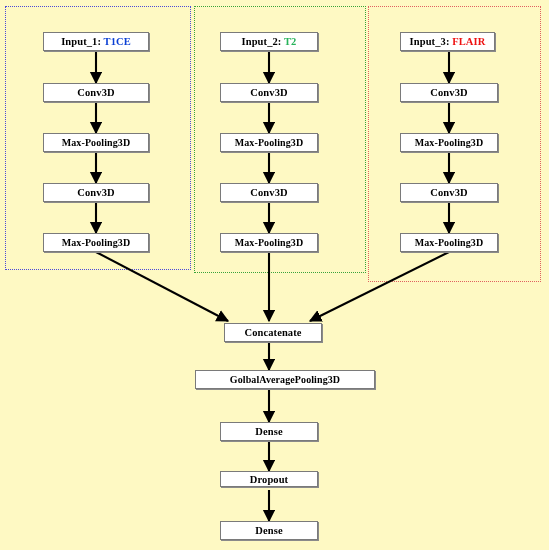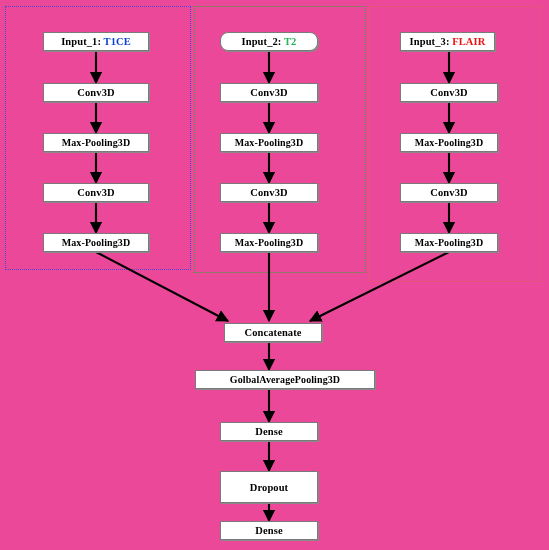--- a/index.html
+++ b/index.html
@@ -1,18 +1,18 @@
 <!DOCTYPE html>
 <html><head>
 <meta charset="utf-8">
 <style>
   html,body{margin:0;padding:0;background:#fff;}
   #stage{
     position:relative;width:549px;height:550px;
-    background:#ec4899;overflow:hidden;
+    background:#fef9c3;overflow:hidden;
     font-family:"Liberation Serif", serif;
   }
   .branch-region{position:absolute;box-sizing:border-box;}
   .node{
     position:absolute;box-sizing:border-box;
     background:#ffffff;border:1px solid #7a7a7a;
     box-shadow:1px 1px 0 0 #8a8a8a;
     display:flex;align-items:center;justify-content:center;
     font-weight:bold;color:#000;white-space:nowrap;
     letter-spacing:.1px;
@@ -68,21 +68,21 @@
       </div>
       <div class="node" style="left: 43px; top: 133px; width: 106px; height: 19px; font-size: 10px;">
         <span class="node-label">Max-Pooling3D</span>
       </div>
       <div class="node" style="left: 43px; top: 183px; width: 106px; height: 19px; font-size: 10.5px;">
         <span class="node-label">Conv3D</span>
       </div>
       <div class="node" style="left: 43px; top: 233px; width: 106px; height: 19px; font-size: 10px;">
         <span class="node-label">Max-Pooling3D</span>
       </div>
-      <div class="node" style="left: 220px; top: 32px; width: 98px; height: 19px; font-size: 10.5px; border-radius: 8px;">
+      <div class="node" style="left: 220px; top: 32px; width: 98px; height: 19px; font-size: 10.5px;">
         <span class="node-label"><span>Input_2: </span><span class="accent" style="color: rgb(39, 179, 90);">T2</span></span>
       </div>
       <div class="node" style="left: 220px; top: 83px; width: 98px; height: 19px; font-size: 10.5px;">
         <span class="node-label">Conv3D</span>
       </div>
       <div class="node" style="left: 220px; top: 133px; width: 98px; height: 19px; font-size: 10px;">
         <span class="node-label">Max-Pooling3D</span>
       </div>
       <div class="node" style="left: 220px; top: 183px; width: 98px; height: 19px; font-size: 10.5px;">
         <span class="node-label">Conv3D</span>
@@ -107,20 +107,20 @@
       </div>
       <div class="node" style="left: 224px; top: 323px; width: 98px; height: 19px; font-size: 10.5px;">
         <span class="node-label">Concatenate</span>
       </div>
       <div class="node" style="left: 195px; top: 370px; width: 180px; height: 19px; font-size: 10px;">
         <span class="node-label">GolbalAveragePooling3D</span>
       </div>
       <div class="node" style="left: 220px; top: 422px; width: 98px; height: 19px; font-size: 10.5px;">
         <span class="node-label">Dense</span>
       </div>
-      <div class="node" style="left: 220px; top: 471px; width: 98px; height: 32px; font-size: 10.5px;">
+      <div class="node" style="left: 220px; top: 471px; width: 98px; height: 16px; font-size: 10.5px;">
         <span class="node-label">Dropout</span>
       </div>
       <div class="node" style="left: 220px; top: 521px; width: 98px; height: 19px; font-size: 10.5px;">
         <span class="node-label">Dense</span>
       </div>
     </div>
 </div>
 
 </body></html>

